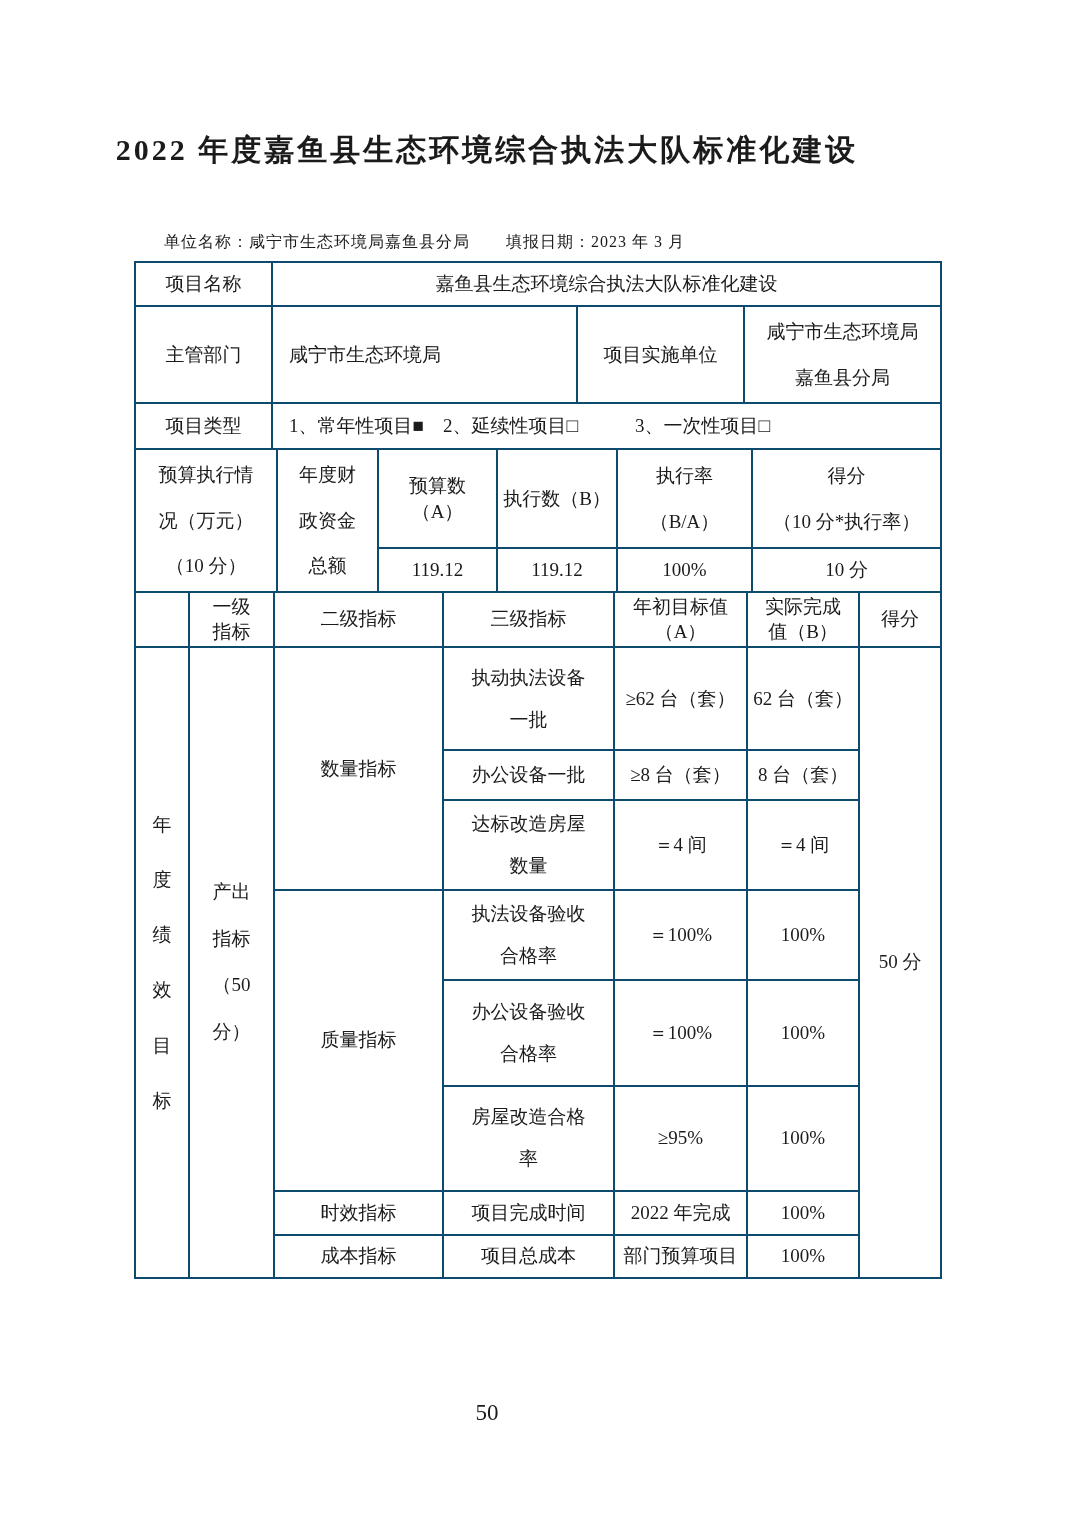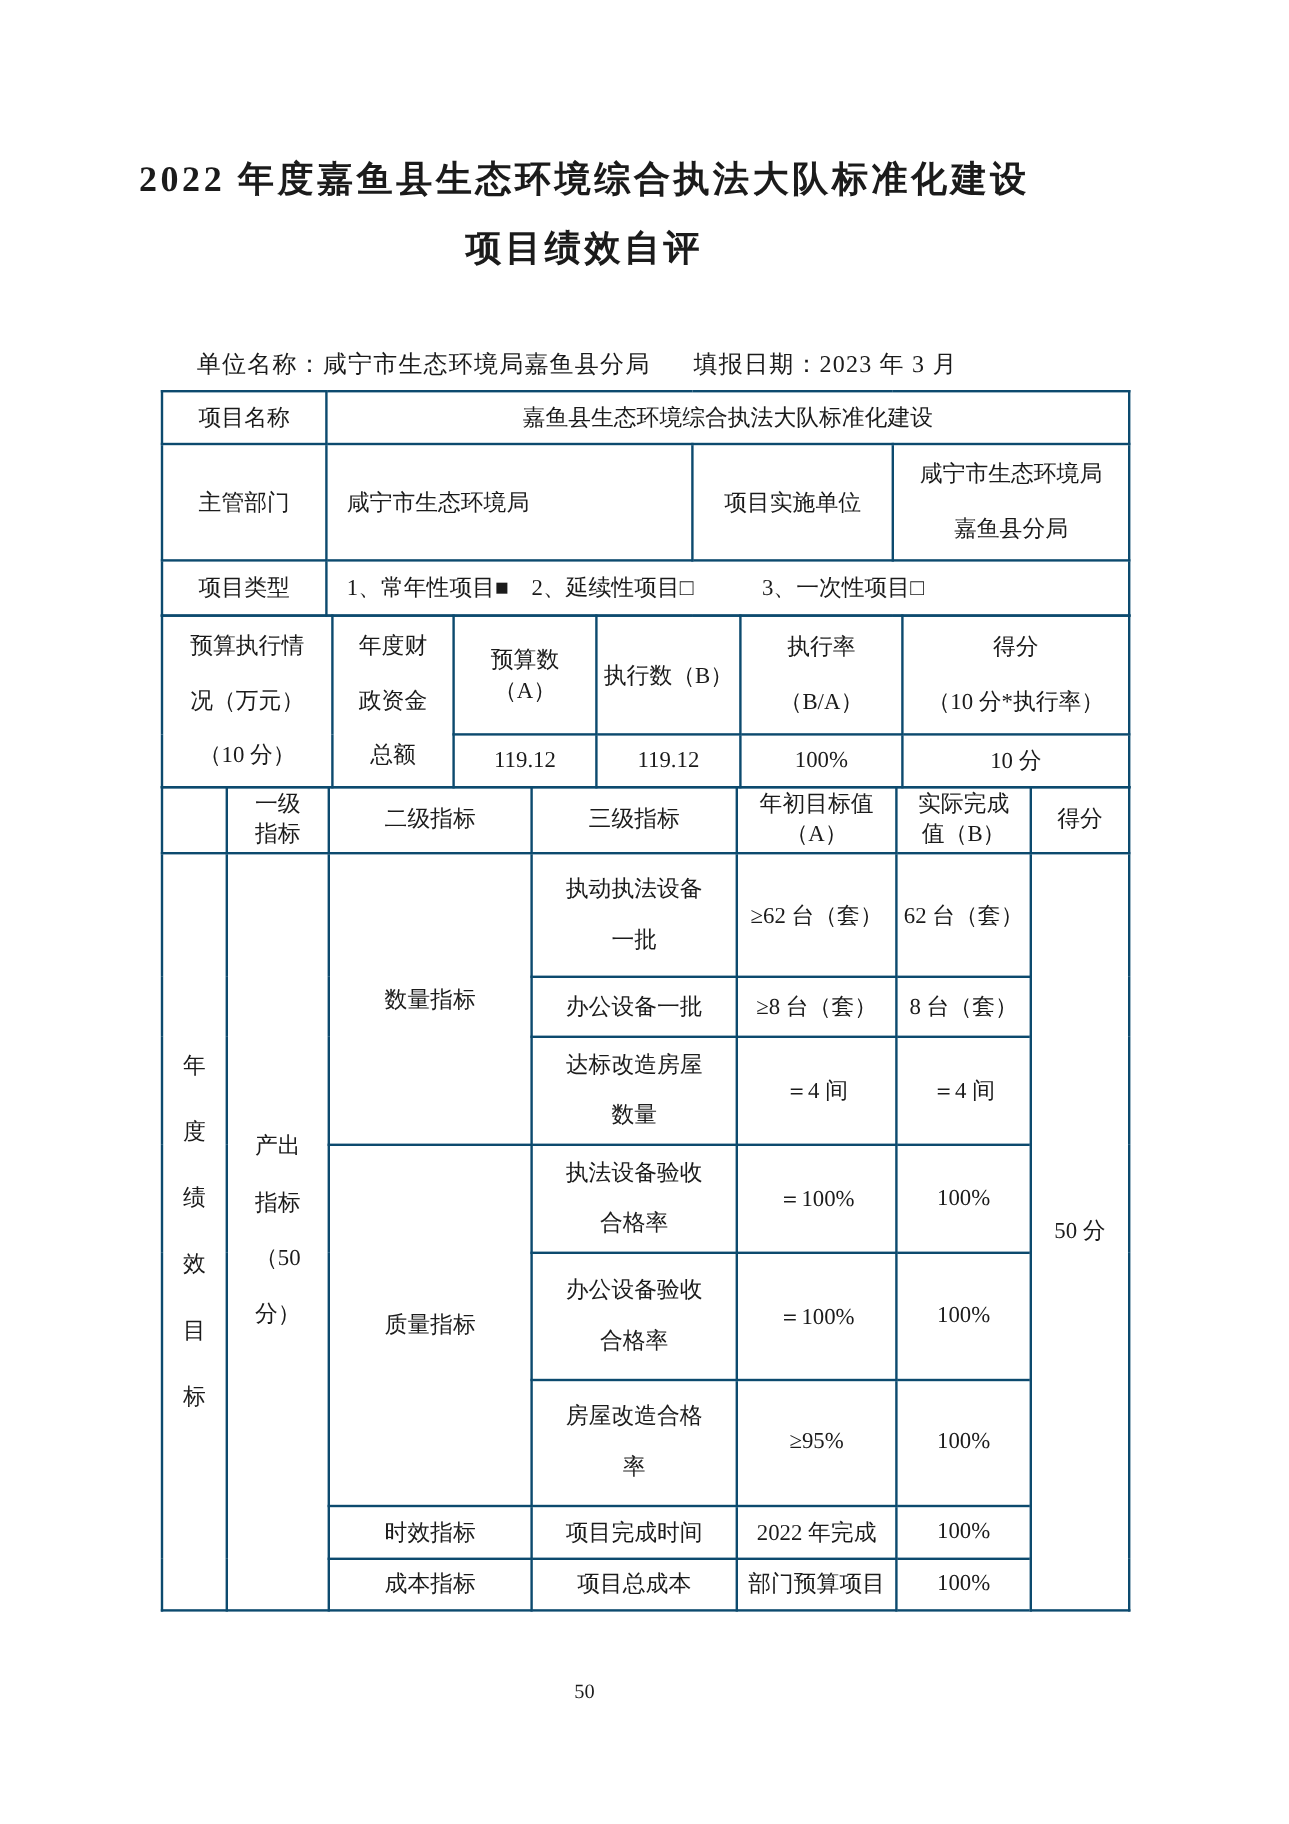--- a/index.html
+++ b/index.html
@@ -16,21 +16,21 @@
     text-align: center;
     font-size: 30px;
     font-weight: bold;
     letter-spacing: 3px;
     line-height: 1.2;
   }
   .title-1 { padding-top: 132px; }
   .title-2 { margin-top: 22px; }
   .meta-line {
     margin: 64px 0 8px 164px;
-    font-size: 20px;
+    font-size: 16px;
     letter-spacing: 1px;
     white-space: nowrap;
   }
   .meta-line .date-part { margin-left: 36px; }
   .tables { margin-left: 134px; width: 806px; }
   table {
     border-collapse: collapse;
     table-layout: fixed;
     width: 806px;
   }
@@ -48,30 +48,29 @@
   td.lh2 { line-height: 2.2; }
   td.lh24 { line-height: 2.4; }
   td.hdr { line-height: 1.3; padding: 2px 2px; }
   td.vert { line-height: 2.9; padding: 2px 0; }
   td.lv1 { line-height: 2.45; padding: 2px 2px; }
   .page-num {
     position: absolute;
     left: 0; right: 0;
     top: 1400px;
     text-align: center;
-    font-size: 17px;
+    font-size: 23px;
   }
 </style>
 </head>
 <body>
 
 <div class="page">
 
   <div class="title title-1">2022 年度嘉鱼县生态环境综合执法大队标准化建设</div>
-  <div class="title title-2">项目绩效自评</div>
 
   <div class="meta-line">
     <span>单位名称：</span><span>咸宁市生态环境局嘉鱼县分局</span><span class="date-part">填报日期：</span><span>2023 年 3 月</span>
   </div>
 
   <div class="tables">
 
     <table>
       <colgroup>
         <col style="width:137px">

